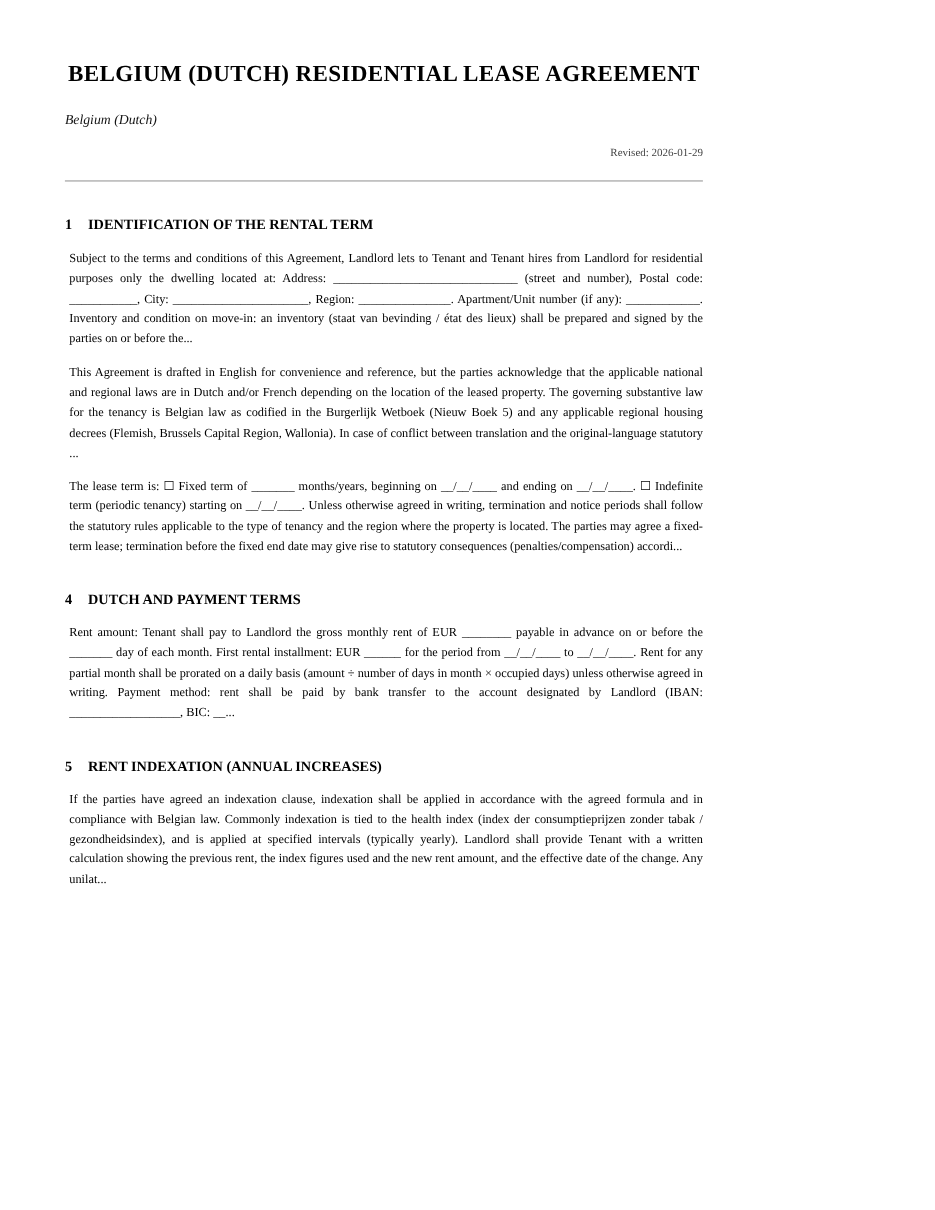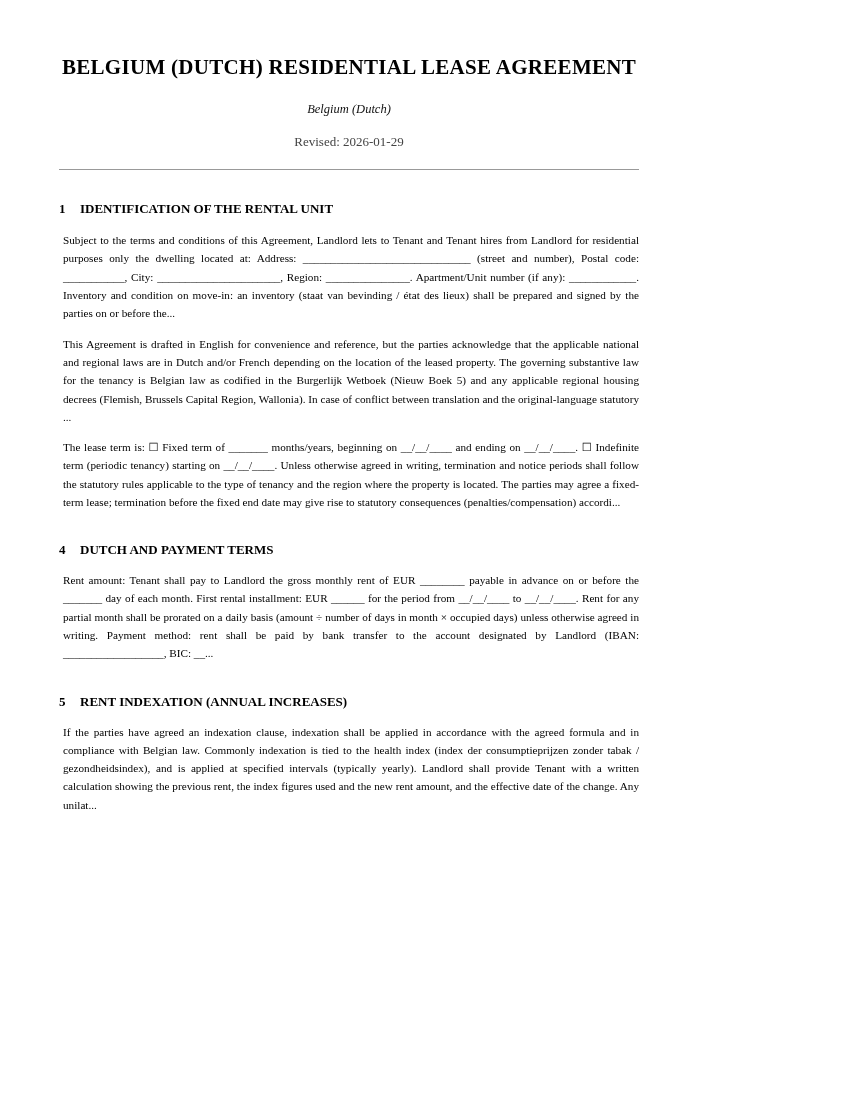--- a/index.html
+++ b/index.html
@@ -25,27 +25,27 @@
     font-size: 21px;
     font-weight: bold;
     text-align: center;
     letter-spacing: 0.3px;
     margin: 8px 0 0 0;
     line-height: 1.25;
   }
   .doc-subtitle {
     font-size: 12.5px;
     font-style: italic;
-    text-align: center;
+    text-align: left;
     margin: 22px 0 0 0;
     color: #111111;
   }
   .doc-revised {
-    font-size: 13px;
-    text-align: center;
+    font-size: 10px;
+    text-align: right;
     margin: 17px 0 0 0;
     color: #444444;
   }
   .header-rule {
     border: none;
     border-top: 1px solid #999999;
     margin: 19px 0 0 0;
     width: 100%;
   }
   .section {
@@ -82,21 +82,21 @@
   <h1 class="doc-title">BELGIUM (DUTCH) RESIDENTIAL LEASE AGREEMENT</h1>
 
   <div class="doc-subtitle">Belgium (Dutch)</div>
 
   <div class="doc-revised">Revised: 2026-01-29</div>
 
   <hr class="header-rule">
 
   <div class="section">
     <div class="section-heading">
-      <span class="sec-num">1</span><span>IDENTIFICATION OF THE RENTAL UNIT</span>
+      <span class="sec-num">1</span><span>IDENTIFICATION OF THE RENTAL TERM</span>
     </div>
     <p class="section-body first-body">Subject to the terms and conditions of this Agreement, Landlord lets to Tenant and Tenant hires from Landlord for residential purposes only the dwelling located at: Address: ______________________________ (street and number), Postal code: ___________, City: ______________________, Region: _______________. Apartment/Unit number (if any): ____________. Inventory and condition on move-in: an inventory (staat van bevinding / état des lieux) shall be prepared and signed by the parties on or before the...</p>
   </div>
 
   <div class="section">
     <p class="section-body">This Agreement is drafted in English for convenience and reference, but the parties acknowledge that the applicable national and regional laws are in Dutch and/or French depending on the location of the leased property. The governing substantive law for the tenancy is Belgian law as codified in the Burgerlijk Wetboek (Nieuw Boek 5) and any applicable regional housing decrees (Flemish, Brussels Capital Region, Wallonia). In case of conflict between translation and the original-language statutory ...</p>
   </div>
 
   <div class="section">
     <p class="section-body">The lease term is: ☐ Fixed term of _______ months/years, beginning on __/__/____ and ending on __/__/____. ☐ Indefinite term (periodic tenancy) starting on __/__/____. Unless otherwise agreed in writing, termination and notice periods shall follow the statutory rules applicable to the type of tenancy and the region where the property is located. The parties may agree a fixed-term lease; termination before the fixed end date may give rise to statutory consequences (penalties/compensation) accordi...</p>

